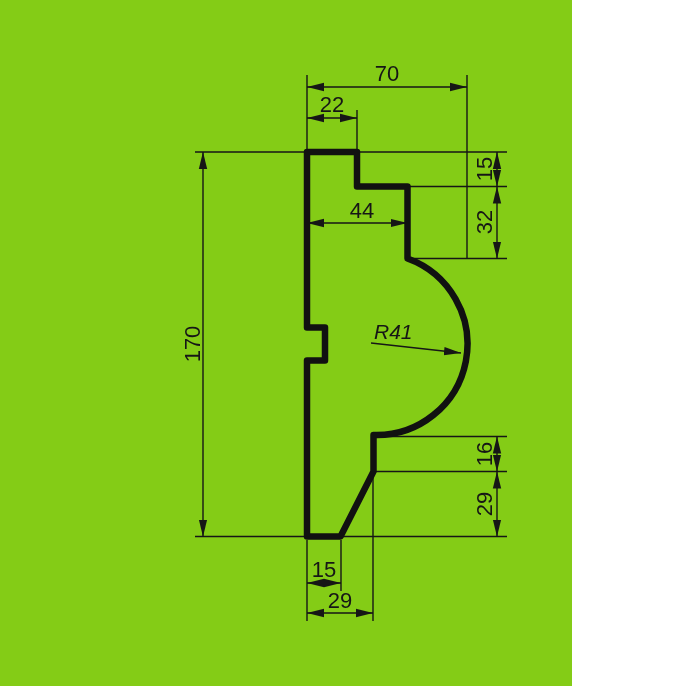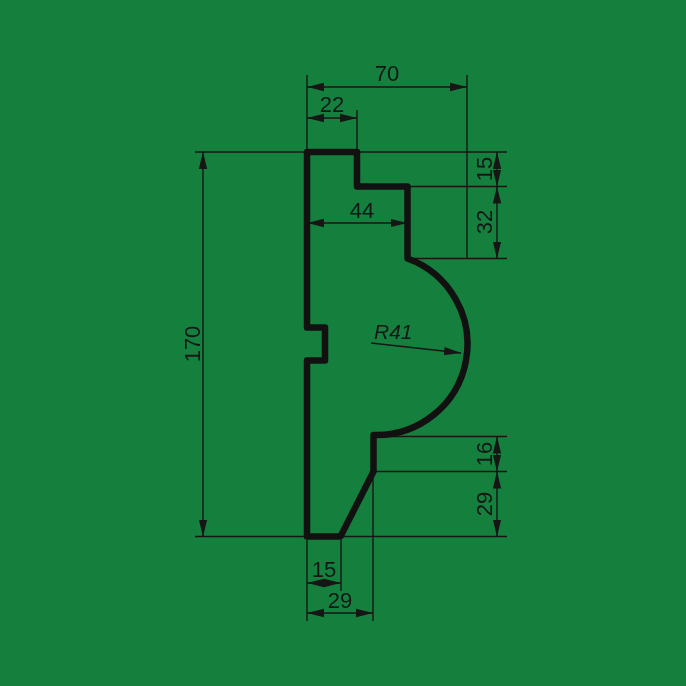--- a/index.html
+++ b/index.html
@@ -5,23 +5,23 @@
   html, body {
     margin: 0;
     padding: 0;
     background: #ffffff;
     width: 686px;
     height: 686px;
     font-family: "Liberation Sans", sans-serif;
   }
   .canvas-wrap {
     position: relative;
-    width: 686px;
+    width: 572px;
     height: 686px;
-    background: #15803d;
+    background: #84cc16;
     overflow: hidden;
   }
   svg text {
     font-family: "Liberation Sans", sans-serif;
     font-size: 22px;
     fill: #161616;
   }
   svg text.radius-text {
     font-style: italic;
     font-size: 21px;

